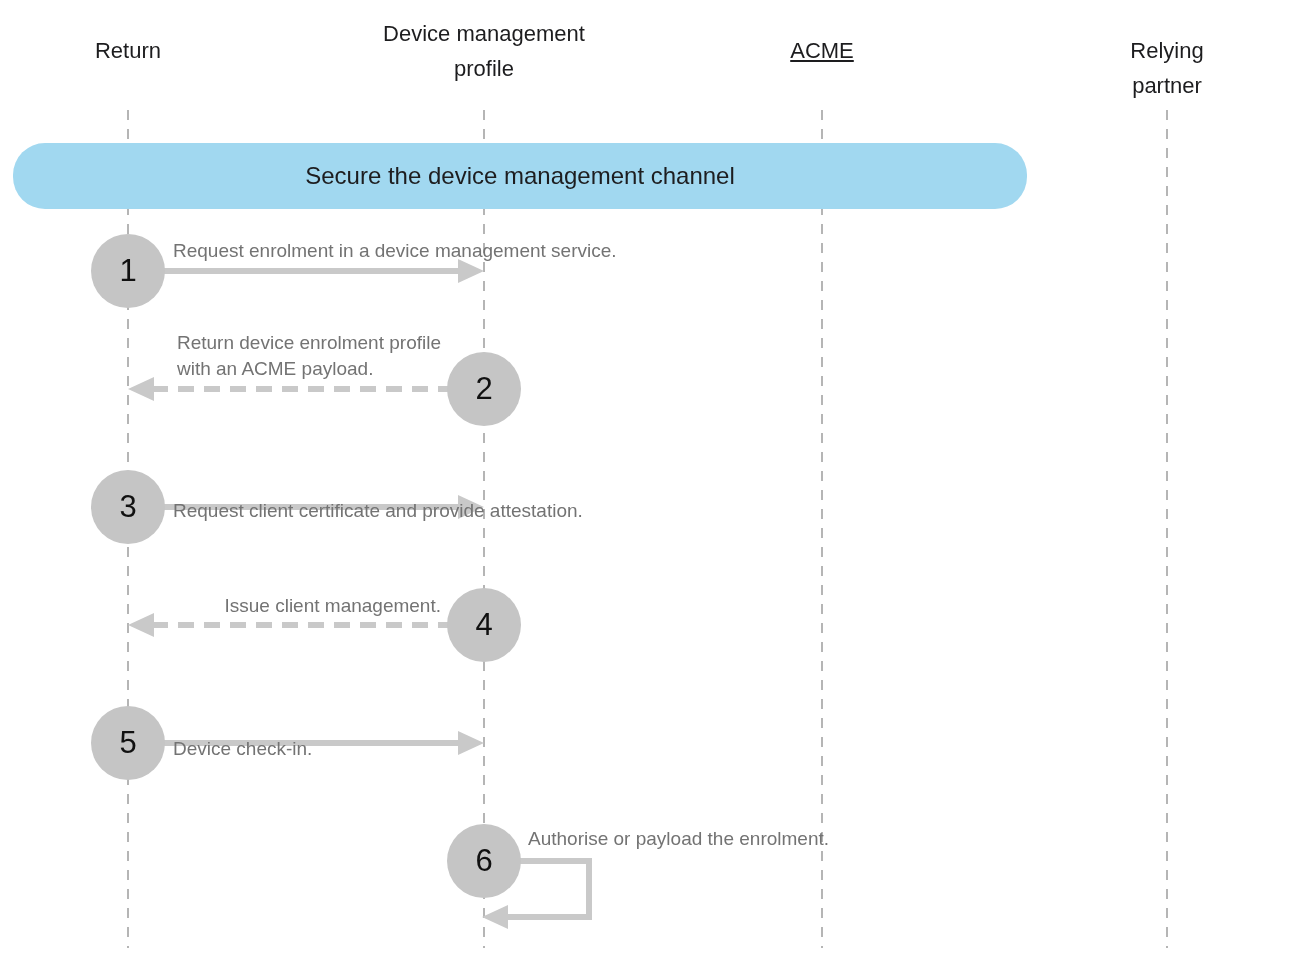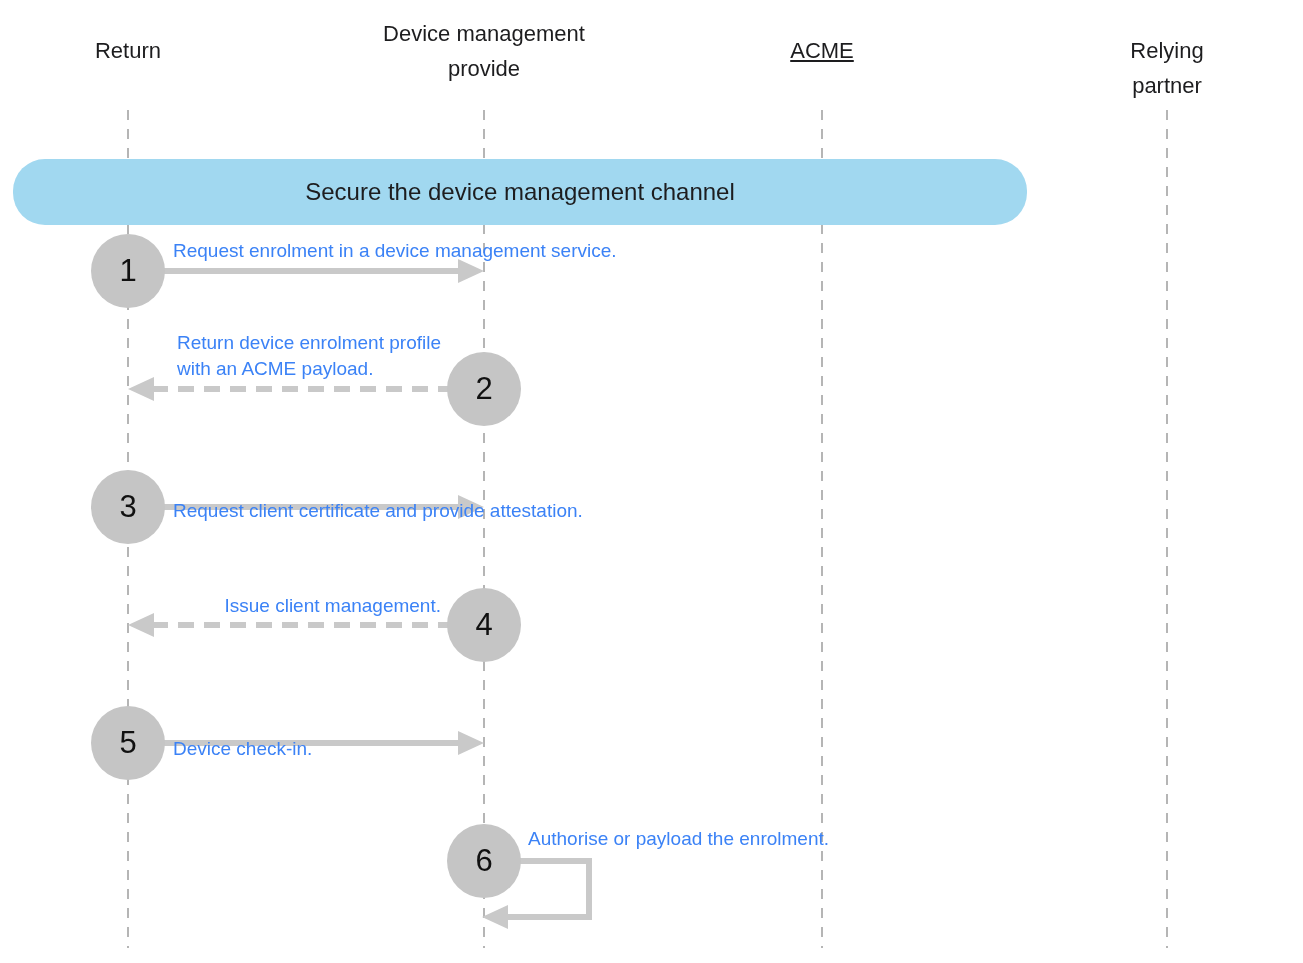--- a/index.html
+++ b/index.html
@@ -25,21 +25,21 @@
   .al-device  { left: 128px; top: 33px; }
   .al-dms     { left: 484px; top: 16px; }
   .al-acme    { left: 822px; top: 33px; text-decoration: underline; }
   .al-relying { left: 1167px; top: 33px; }
 
   
   .banner {
     position: absolute; left: 13px; top: 143px; width: 1014px; height: 66px;
     background: #a1d8f0; border-radius: 32px; z-index: 2;
     display: flex; align-items: center; justify-content: center;
-    font-size: 24px; color: #1d1d1f; margin-top: 16px;
+    font-size: 24px; color: #1d1d1f;
   }
 
   
   .step-circle {
     position: absolute; width: 74px; height: 74px; border-radius: 50%;
     background: #c5c5c5; z-index: 3;
     display: flex; align-items: center; justify-content: center;
     font-size: 31px; font-weight: 500; color: #111111;
   }
   .c1 { left: 91px;  top: 234px; }
@@ -74,21 +74,21 @@
   .self-loop {
     position: absolute; left: 505px; top: 858px; width: 87px; height: 62px;
     box-sizing: border-box; z-index: 1;
     border: 6px solid #c9c9c9; border-left: none;
   }
   .head6 { left: 482px; top: 905px; }
 
   
   .msg-label {
     position: absolute; font-size: 19px; line-height: 26px;
-    color: #3b82f6; white-space: pre-line; z-index: 4;
+    color: #737373; white-space: pre-line; z-index: 4;
   }
   .msg-right-align { text-align: left; }
   .m1 { left: 173px; top: 238px; }
   .m2 { right: 862px; top: 330px; }
   .m3 { left: 173px; top: 473px; margin-top: 25px; }
   .m4 { right: 862px; top: 593px; }
   .m5 { left: 173px; top: 710px; margin-top: 26px; }
   .m6 { left: 528px; top: 826px; }
 </style>
 </head>
@@ -96,21 +96,21 @@
 
 <div class="canvas">
 
   <div class="lifeline ll-device"></div>
   <div class="lifeline ll-dms"></div>
   <div class="lifeline ll-acme"></div>
   <div class="lifeline ll-relying"></div>
 
   <div class="actor-label al-device">Return</div>
   <div class="actor-label al-dms">Device management
-provide</div>
+profile</div>
   <div class="actor-label al-acme">ACME</div>
   <div class="actor-label al-relying">Relying partner</div>
 
   <div class="banner">Secure the device management channel</div>
 
   <div class="msg-label m1">Request enrolment in a device management service.</div>
   <div class="arrow-line line1"></div>
   <div class="head head-right head1"></div>
   <div class="step-circle c1">1</div>
 

